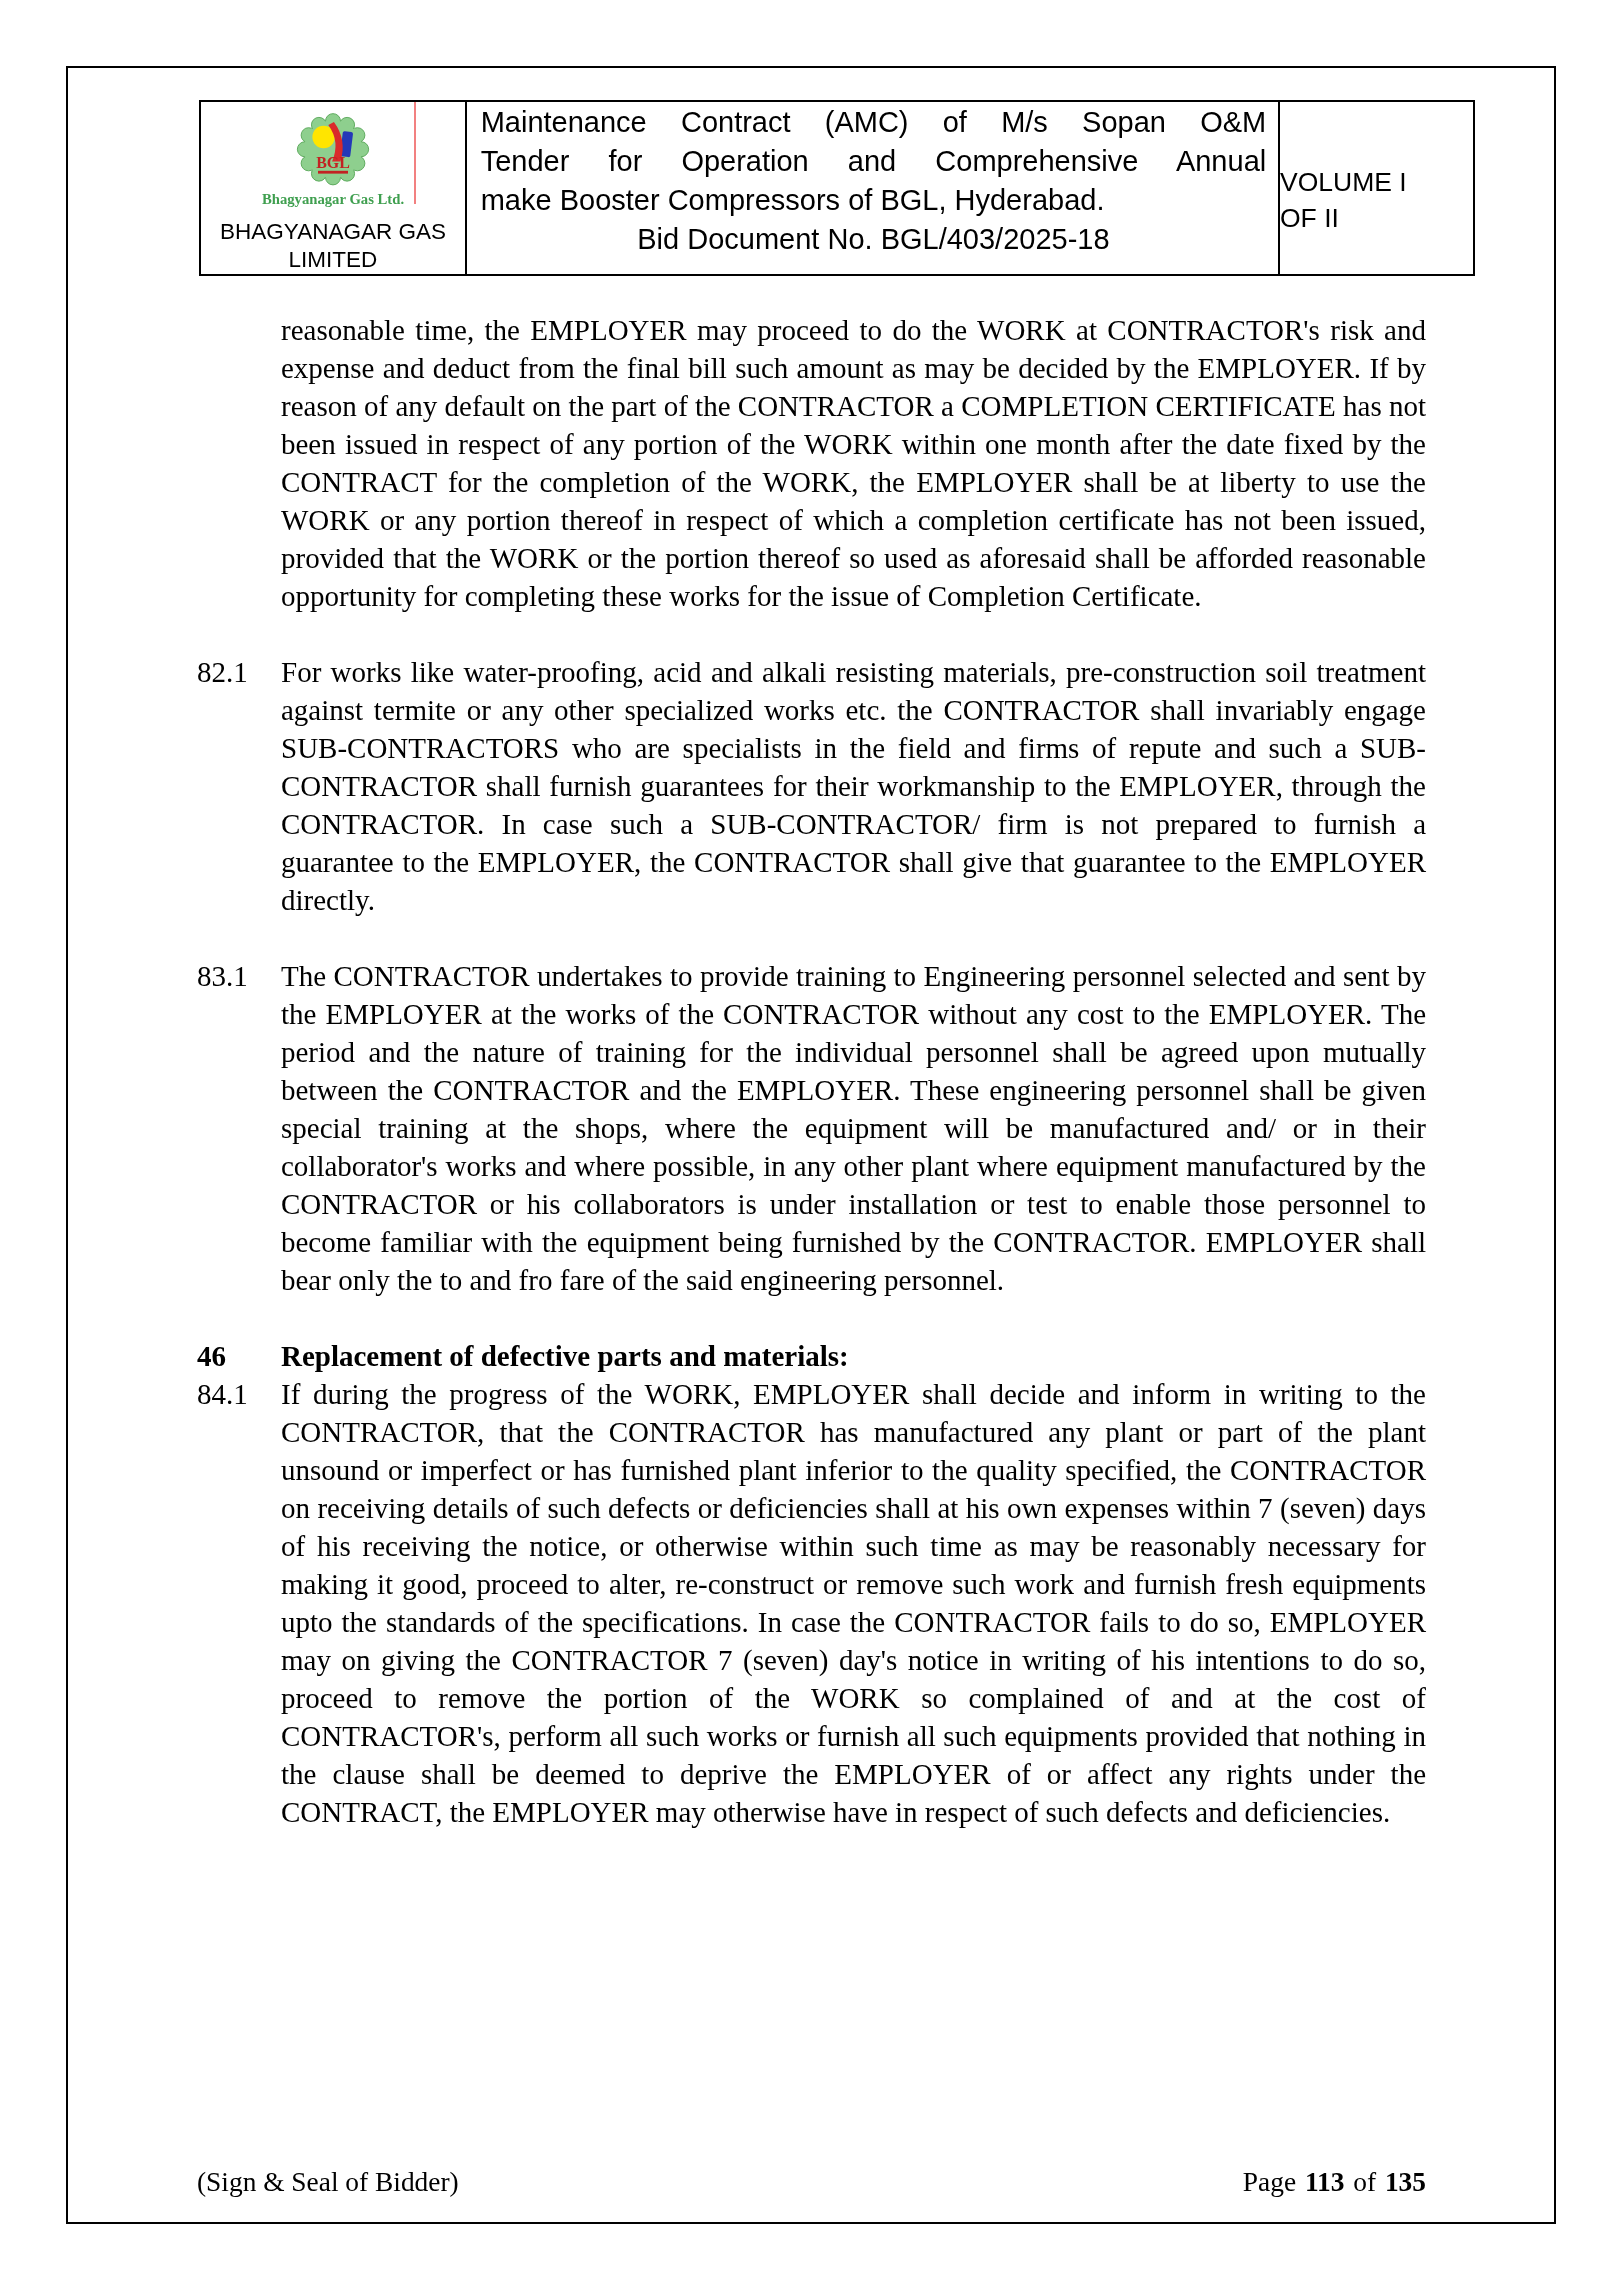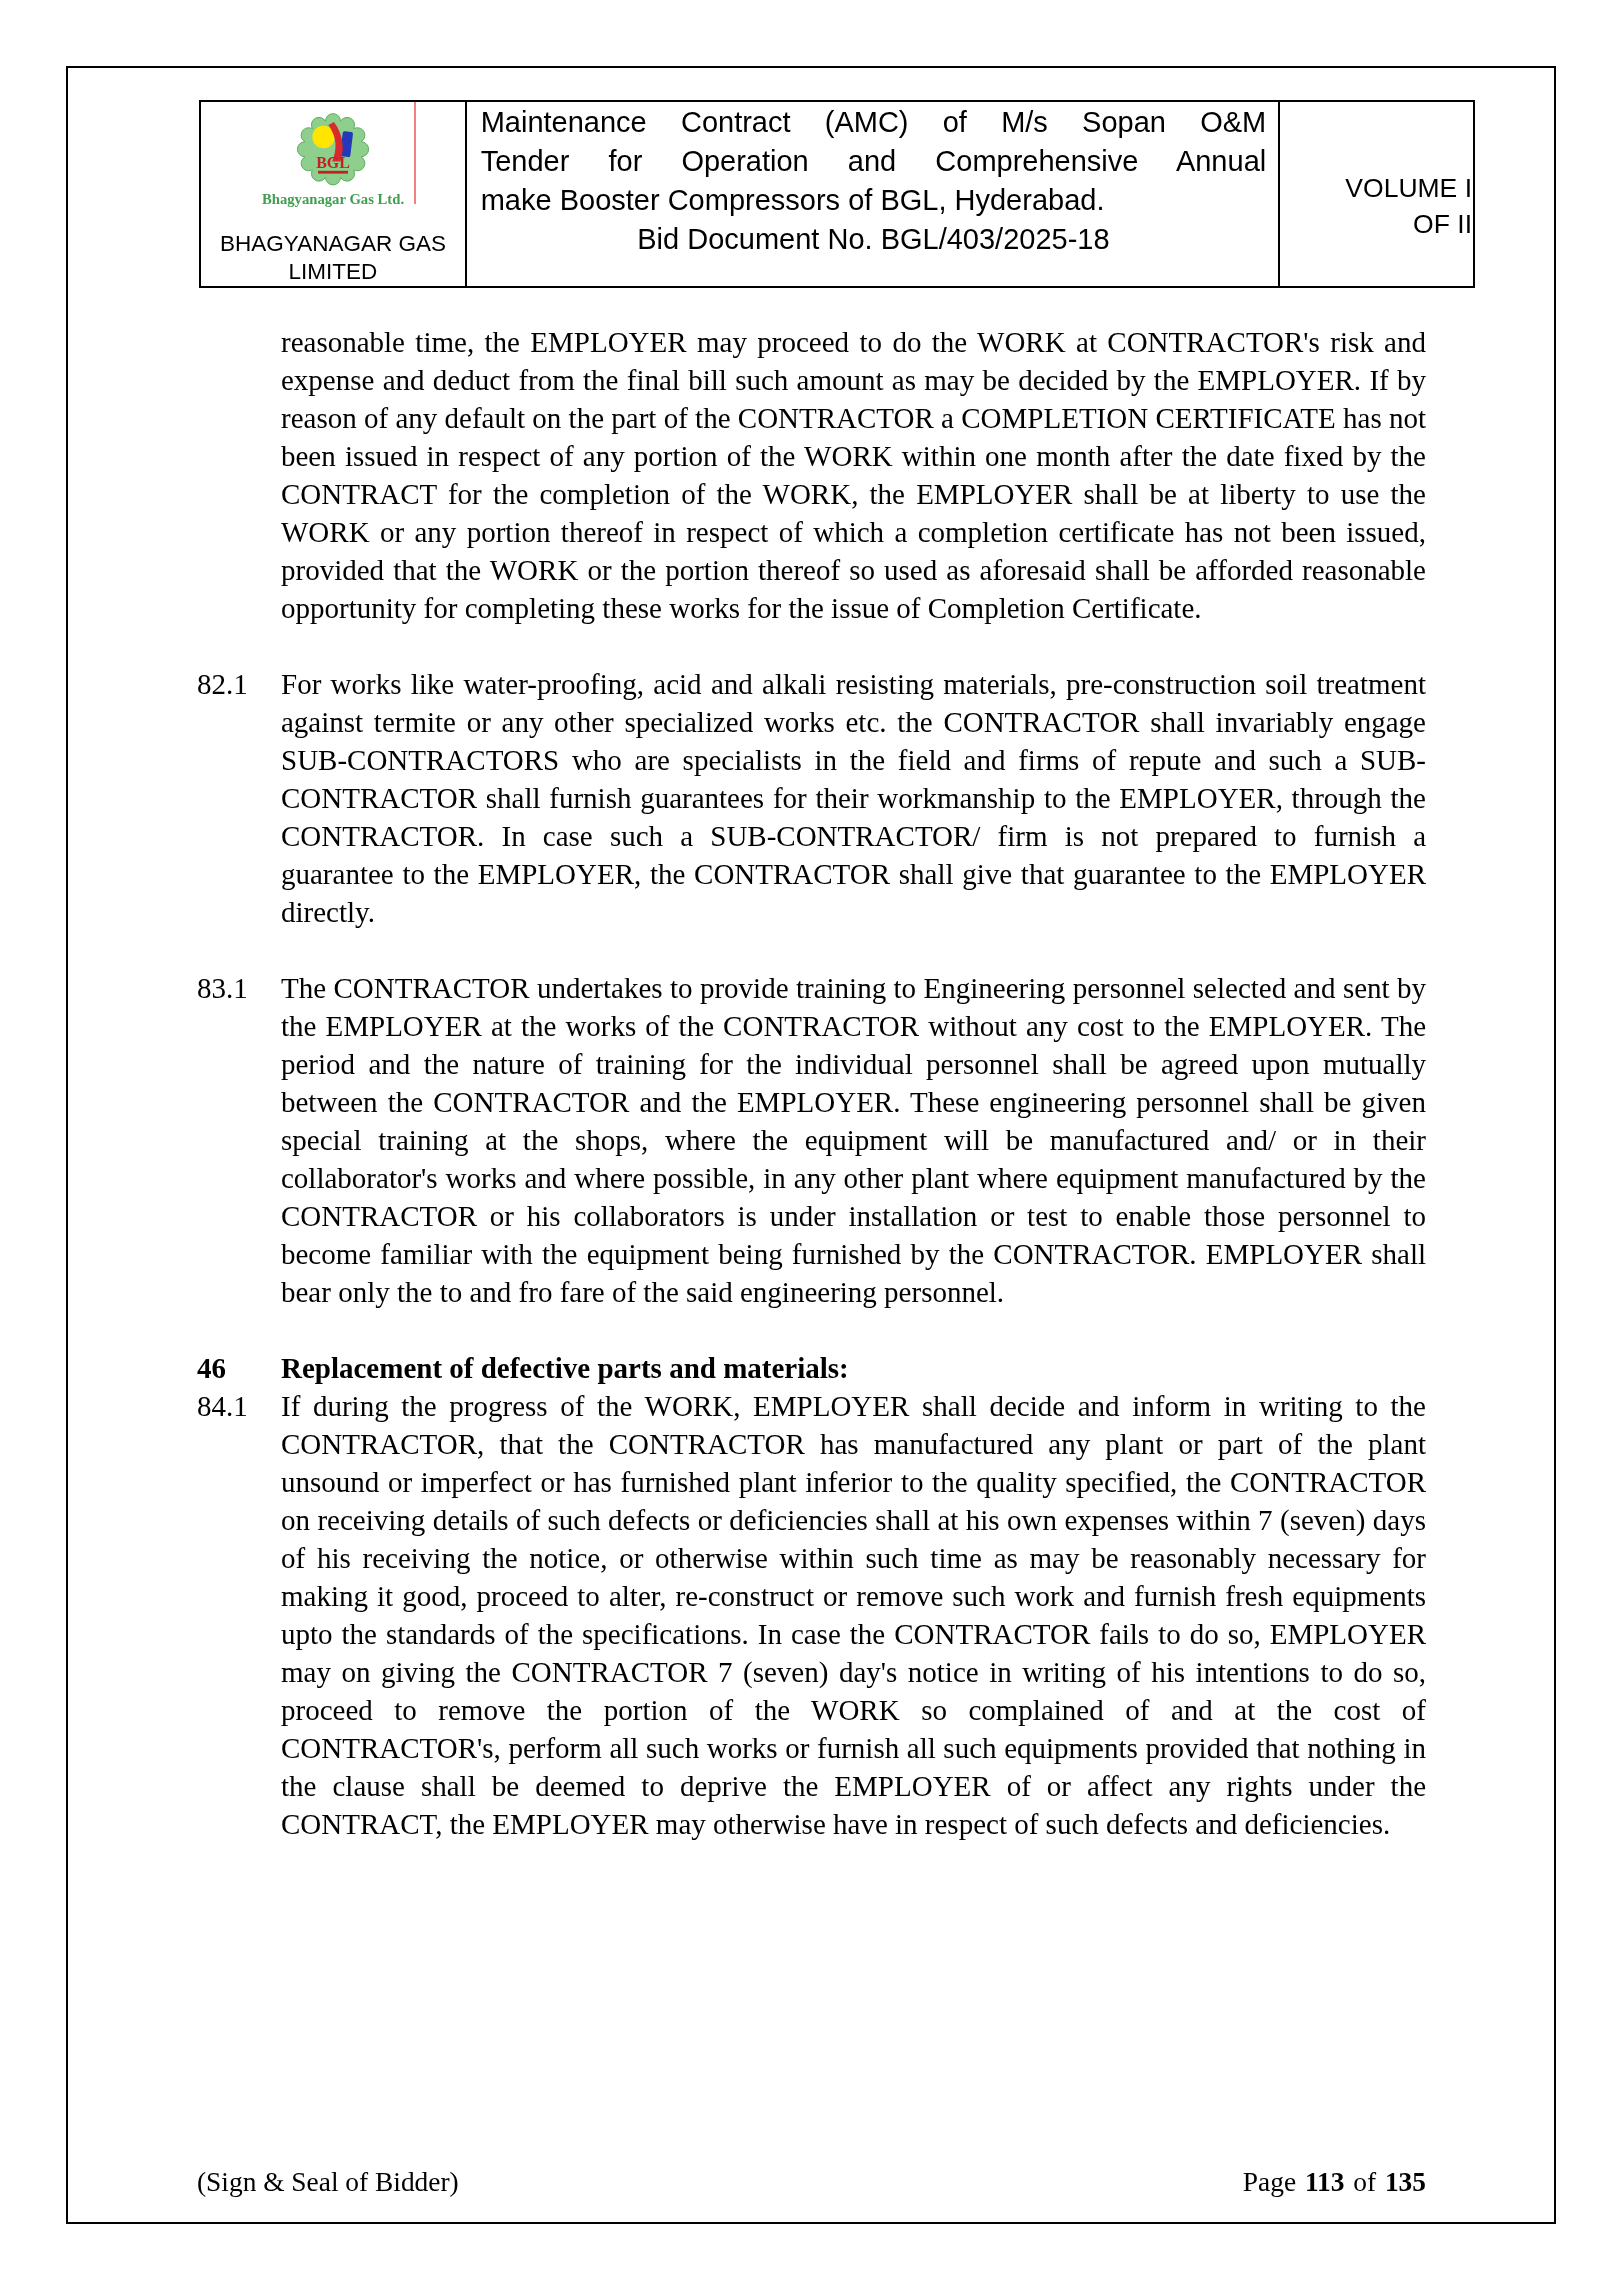--- a/index.html
+++ b/index.html
@@ -13,30 +13,30 @@
        margin:32px 0 0 131px;border:2px solid #000;box-sizing:content-box;}
   .hdr-cell{border-left:2px solid #000;box-sizing:border-box;position:relative;}
   .hdr-cell:first-child{border-left:none;}
 
   .logo-cell{display:flex;flex-direction:column;align-items:center;justify-content:flex-start;
              padding-top:5.9px;}
   .logo-emblem{width:90px;height:90px;display:block;}
   .logo-subtext{font-family:"Liberation Serif",serif;font-weight:bold;font-size:14.7px;
                 color:#3f9f4f;line-height:15.7px;margin-top:-5.9px;}
   .org-name{font-family:"Liberation Sans",sans-serif;font-size:22.5px;line-height:28px;
-            text-align:center;margin-top:22px;color:#000;}
+            text-align:center;margin-top:10px;color:#000;}
   .red-line{position:absolute;right:49px;top:0;width:2px;height:102px;background:#f28080;}
 
   .title-cell{font-family:"Liberation Sans",sans-serif;font-size:29px;line-height:39px;
               padding:1px 11.8px 0 13.7px;}
   .tl{text-align:justify;}
   .tl.just{text-align-last:justify;}
   .tl.center{text-align:center;}
 
-  .volume-cell{display:flex;flex-direction:column;align-items:flex-end;justify-content:center;
+  .volume-cell{display:flex;flex-direction:column;align-items:flex-start;justify-content:center;
                font-family:"Liberation Sans",sans-serif;font-size:26.5px;line-height:36px;
                padding-top:23.5px;}
 
   
   .content{padding:35px 128px 0 129px;font-size:29px;line-height:38px;}
   .row{display:flex;align-items:flex-start;}
   .numcol{flex:0 0 84px;}
   .textcol{flex:1;text-align:justify;margin:0;}
   .intro-row .numcol{flex:0 0 84px;}
   .section{margin-top:38px;}

